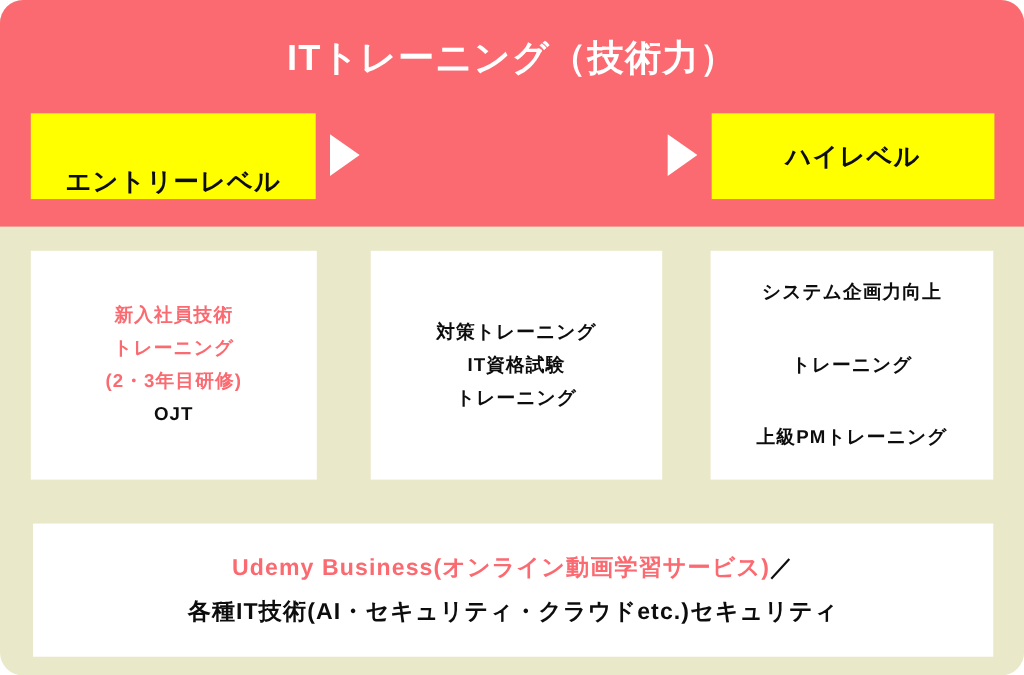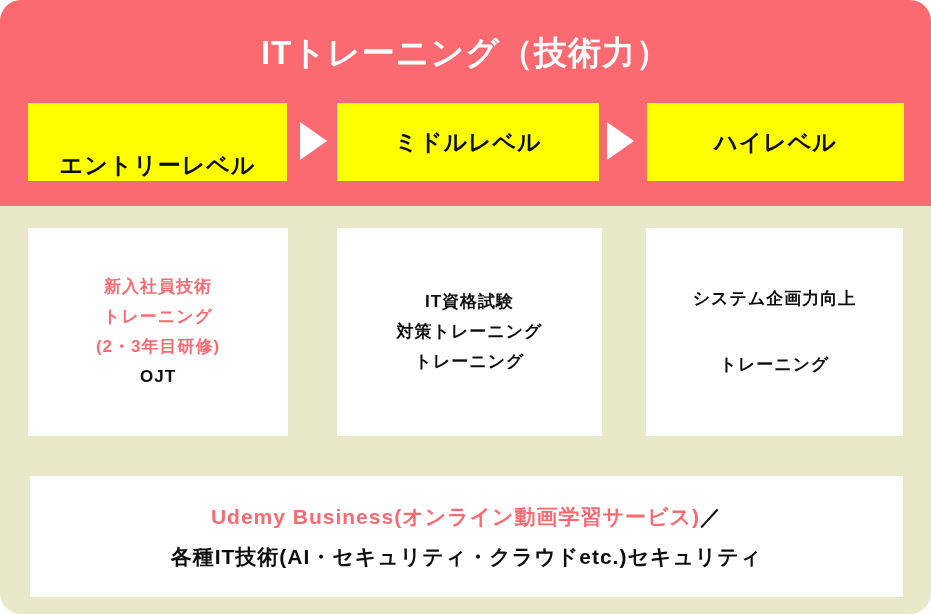--- a/index.html
+++ b/index.html
@@ -93,47 +93,45 @@
 
   <div class="header-band">
     <div class="page-title">ITトレーニング（技術力）</div>
 
     <div class="level-box level-entry">
       <span>エントリーレベル</span>
     </div>
 
     <div class="flow-arrow arrow-1"></div>
 
-    <div class="level-box level-middle">
-      <span>ミドルレベル</span>
-    </div>
 
     <div class="flow-arrow arrow-2"></div>
 
     <div class="level-box level-high">
       <span>ハイレベル</span>
     </div>
   </div>
 
   <div class="card card-entry">
     <div class="accent-text">新入社員技術</div>
     <div class="accent-text">トレーニング</div>
     <div class="accent-text">(2・3年目研修)</div>
     <div class="dark-text">OJT</div>
   </div>
 
   <div class="card card-middle">
+    <div class="dark-text">対策トレーニング</div>
     <div class="dark-text">IT資格試験</div>
-    <div class="dark-text">対策トレーニング</div>
     <div class="dark-text">トレーニング</div>
   </div>
 
   <div class="card card-high">
     <div class="dark-text">システム企画力向上</div>
     <div class="dark-text">トレーニング</div>
+    <div class="dark-text">上級PMトレーニング</div>
   </div>
 
   <div class="bottom-card">
     <div>
       <span class="accent-text">Udemy Business(オンライン動画学習サービス)</span><span class="dark-text">／</span>
     </div>
     <div class="dark-text">各種IT技術(AI・セキュリティ・クラウドetc.)セキュリティ</div>
   </div>
 
 </div>

